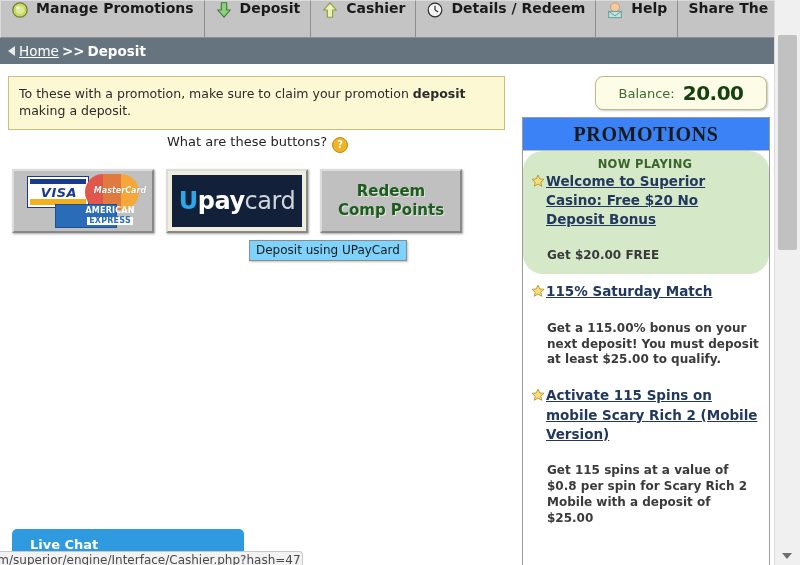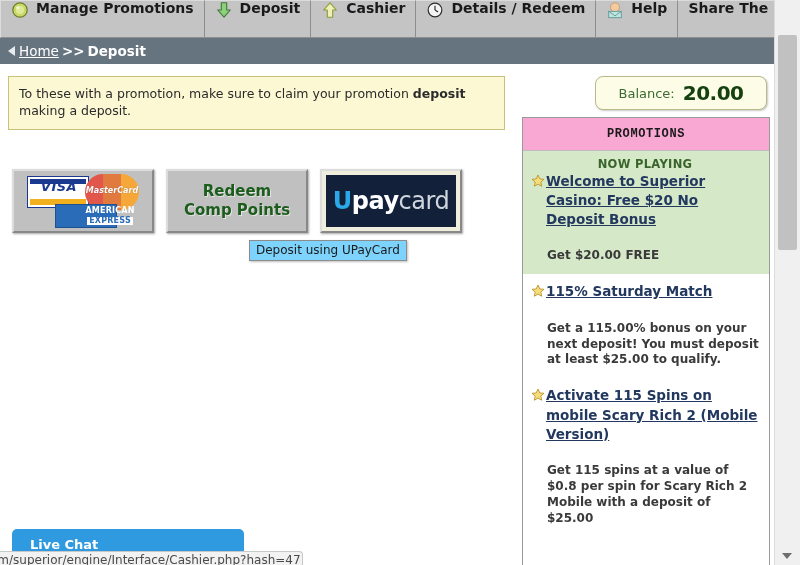--- a/index.html
+++ b/index.html
@@ -122,32 +122,32 @@
 
   
   .cards { position: relative; width: 120px; height: 54px; }
   .visa {
     position: absolute; left: 4px; top: 2px; width: 62px; height: 32px;
     background: #ffffff; border: 1px solid #1a3a8f; box-sizing: border-box;
   }
   .visa .bar-top { position:absolute; left:2px; top:2px; width:56px; height:5px; background:#1a3a8f; }
   .visa .bar-bot { position:absolute; left:2px; bottom:2px; width:56px; height:6px; background:#f2b01e; }
   .visa .txt {
-    position:absolute; left:0; top:2px; width:62px; text-align:center;
+    position:absolute; left:0; top:8px; width:62px; text-align:center;
     color:#1a3a8f; font-size:13px; font-weight:bold; font-style:italic; letter-spacing:0.5px;
     font-family: "DejaVu Sans", sans-serif;
   }
   .mc { position: absolute; left: 62px; top: 0px; width: 54px; height: 36px; }
   .mc .c1 { position:absolute; left:0; top:0; width:36px; height:36px; border-radius:50%; background:#e2574c; }
   .mc .c2 { position:absolute; left:18px; top:0; width:36px; height:36px; border-radius:50%; background:#f5a739; }
   .mc .c3 { position:absolute; left:18px; top:0; width:18px; height:36px; background:#e07a3e; }
   .mc .mctxt {
     position:absolute; left:0; top:12px; width:54px; text-align:center;
     color:#ffffff; font-size:8px; font-weight:bold; font-style:italic;
-    font-family: "DejaVu Sans", sans-serif; text-shadow: 0 0 1px rgba(0,0,0,.4);
+    font-family: "DejaVu Sans", sans-serif; text-shadow: 0 0 1px rgba(0,0,0,.4); padding-left: 8px;
   }
   .amex {
     position: absolute; left: 32px; top: 30px; width: 62px; height: 24px;
     background: #2b6cb8; border: 1px solid #1d5190; box-sizing: border-box;
     display:flex; flex-direction: column; align-items:center; justify-content:center;padding-left:48px;
   }
   .amex span {
     color:#ffffff; font-size:8px; font-weight:bold; line-height:1.05; letter-spacing:0.2px;
     font-family: "DejaVu Sans", sans-serif;
   }
@@ -208,29 +208,29 @@
   .balance-label { color: #3b6b33; font-size: 13px; font-family: "DejaVu Sans", sans-serif; }
   .balance-value { color: #14410f; font-size: 20px; font-weight: bold; letter-spacing: -0.5px; font-family: "DejaVu Sans", sans-serif; }
 
   .promo-panel {
     position: absolute; left: 7px; top: 53px; width: 248px; height: 448px;
     border: 1px solid #9a9a9a; border-bottom: none;
     box-sizing: border-box; background: #ffffff;
     overflow: hidden;
   }
   .promo-head {
-    height: 32px; background: #f9a8d4;
+    height: 32px; background: #3b82f6;
     border-bottom: 1px solid #bdbdbd;
     display: flex; align-items: center; justify-content: center;
-    color: #1a1a1a; font-size: 12px; font-weight: bold; letter-spacing: 0.6px;
-    font-family: Liberation Mono, monospace;
+    color: #1a1a1a; font-size: 20px; font-weight: bold; letter-spacing: 0.6px;
+    font-family: Liberation Serif, serif;
   }
   .promo-list { padding: 0; }
   .promo-item { padding: 8px 10px 10px 8px; }
-  .promo-item.now { background: #d5e8c8; padding-top: 6px; }
+  .promo-item.now { background: #d5e8c8; padding-top: 6px; border-radius: 20px; }
   .now-playing {
     text-align: center; color: #39642b; font-size: 11.5px; font-weight: bold;
     letter-spacing: 0.3px; margin-bottom: 1px;
     font-family: "DejaVu Sans", sans-serif;
   }
   .promo-title-row { display: flex; align-items: flex-start; }
   .star {
     flex: 0 0 auto; width: 14px; height: 14px; margin-top: 2px; margin-right: 1px;
     display: block;
   }
@@ -331,20 +331,23 @@
   </div>
 
   <div class="content">
 
     <div class="leftcol">
 
       <div class="notice">
         <span>To these with a promotion, make sure to claim your promotion </span><b>deposit</b><span> making a deposit.</span>
       </div>
 
+      <div class="whatbtns">
+        <span>What are these buttons?</span><span class="qmark">?</span>
+      </div>
 
       <div class="paybtns">
 
         <div class="paybtn">
           <div class="cards">
             <div class="visa">
               <div class="bar-top"></div>
               <div class="txt">VISA</div>
               <div class="bar-bot"></div>
             </div>
@@ -354,32 +357,32 @@
                 <div class="c3"></div>
               <div class="mctxt">MasterCard</div>
             </div>
             <div class="amex">
               <span class="ln1">AMERICAN</span>
               <span class="ln2">EXPRESS</span>
             </div>
           </div>
         </div>
 
-        <div class="paybtn">
-          <div class="redeem-text">
-            <div>Redeem</div>
-            <div>Comp Points</div>
-          </div>
-        </div>
-
         <div class="paybtn upay">
           <div class="upay-inner">
             <span class="upay-text">
               <span class="upay-u">U</span><span class="upay-pay">pay</span><span class="upay-card">card</span>
             </span>
+          </div>
+        </div>
+
+        <div class="paybtn">
+          <div class="redeem-text">
+            <div>Redeem</div>
+            <div>Comp Points</div>
           </div>
         </div>
 
       </div>
 
       <div class="livechat">
         <span>Live Chat</span>
       </div>
 
     </div>

